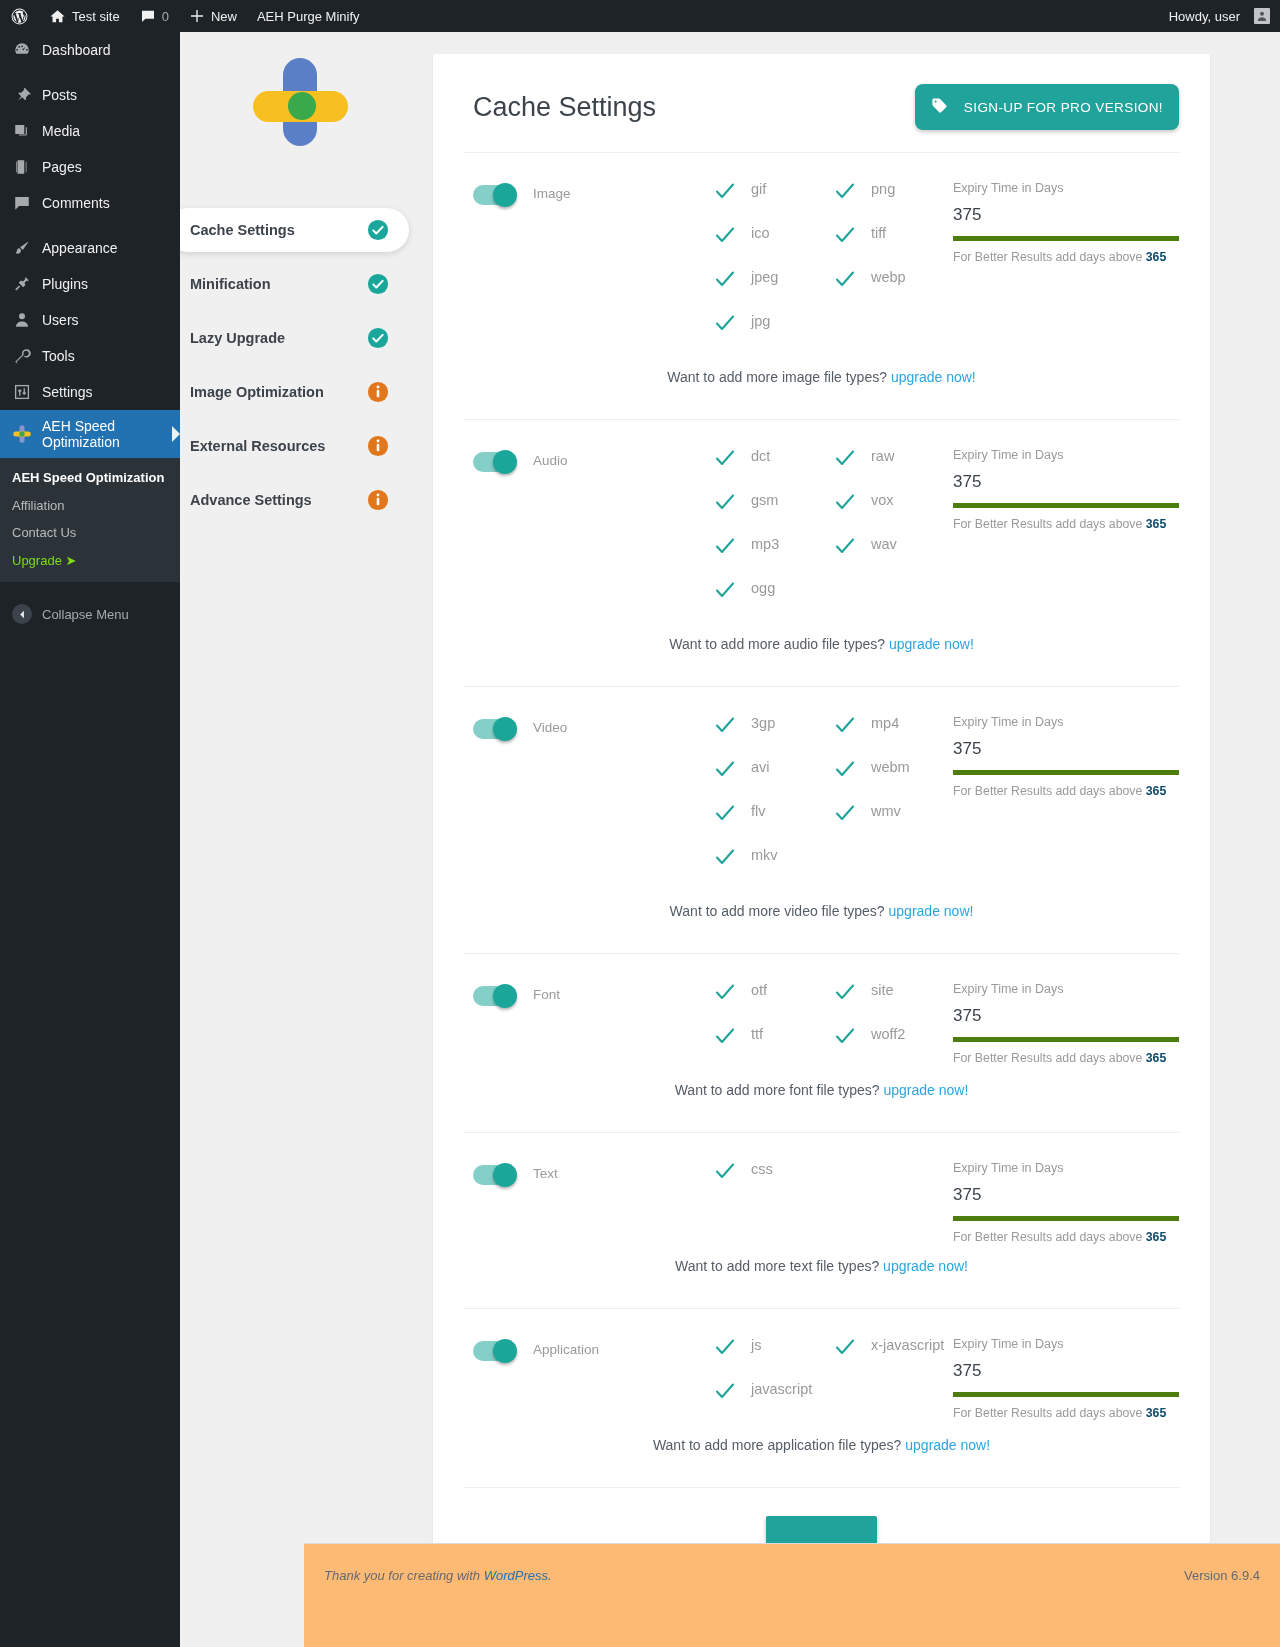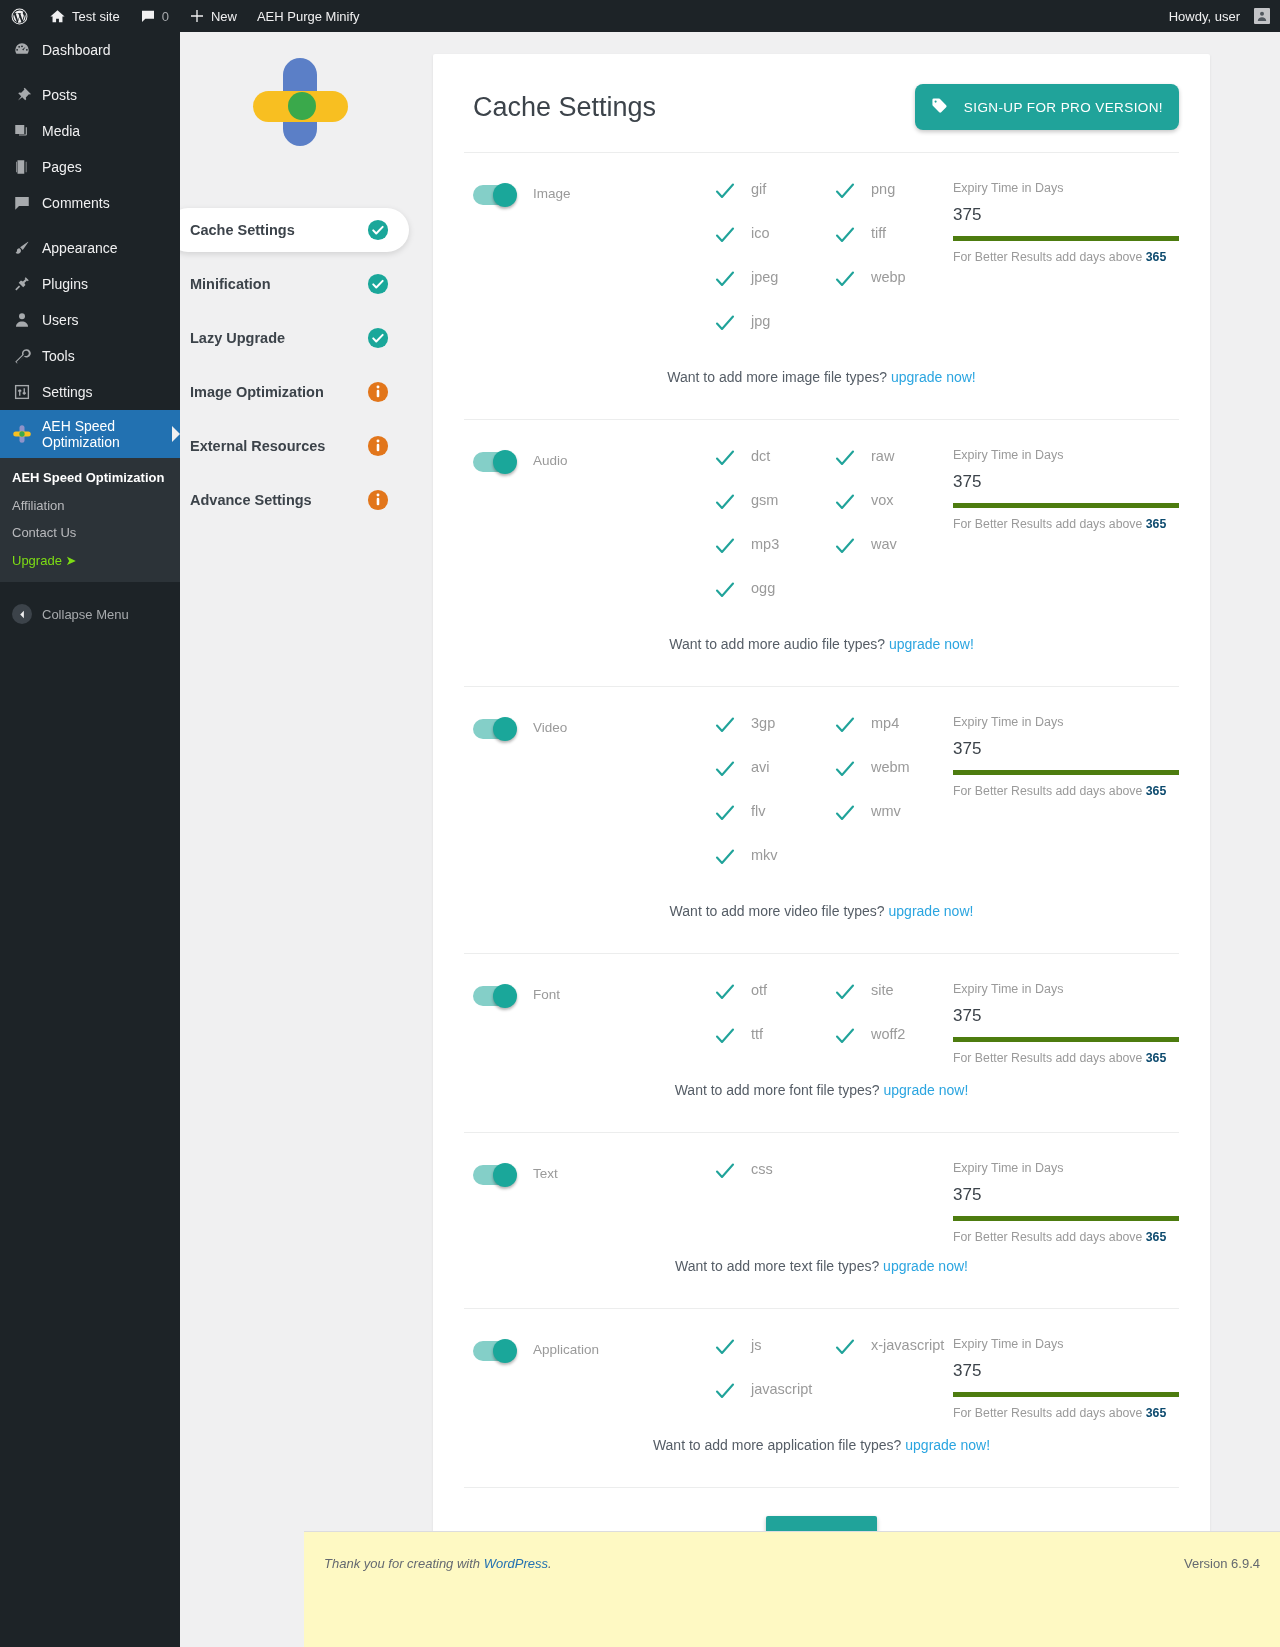--- a/index.html
+++ b/index.html
@@ -175,22 +175,22 @@
 
   .submit-wrap { padding:28px 0 56px 0; display:flex; justify-content:center; }
   .submit-btn {
     background:#20a39a; color:#4c1d95; border:none; cursor:pointer;
     padding:26px 26px; font-size:14.5px; letter-spacing:.6px;
     box-shadow:0 2px 4px rgba(0,0,0,.25); border-radius:2px;
   }
 
   
   #footer {
-    position:absolute; left:152px; right:0; bottom:0; height:116px;
-    border-top:1px solid #dcdcde; background:#fef9c3;
+    position:absolute; left:152px; right:0; bottom:0; height:104px;
+    border-top:1px solid #dcdcde; background:#fdba74;
   }
   .footer-inner {
     display:flex; align-items:center; justify-content:space-between;
     padding:24px 20px 0 20px; font-size:13px; color:#646970;
   }
   .footer-left { font-style:italic; }
   .footer-left a { color:#2271b1; text-decoration:none; }
 </style>
 </head>
 <body>

